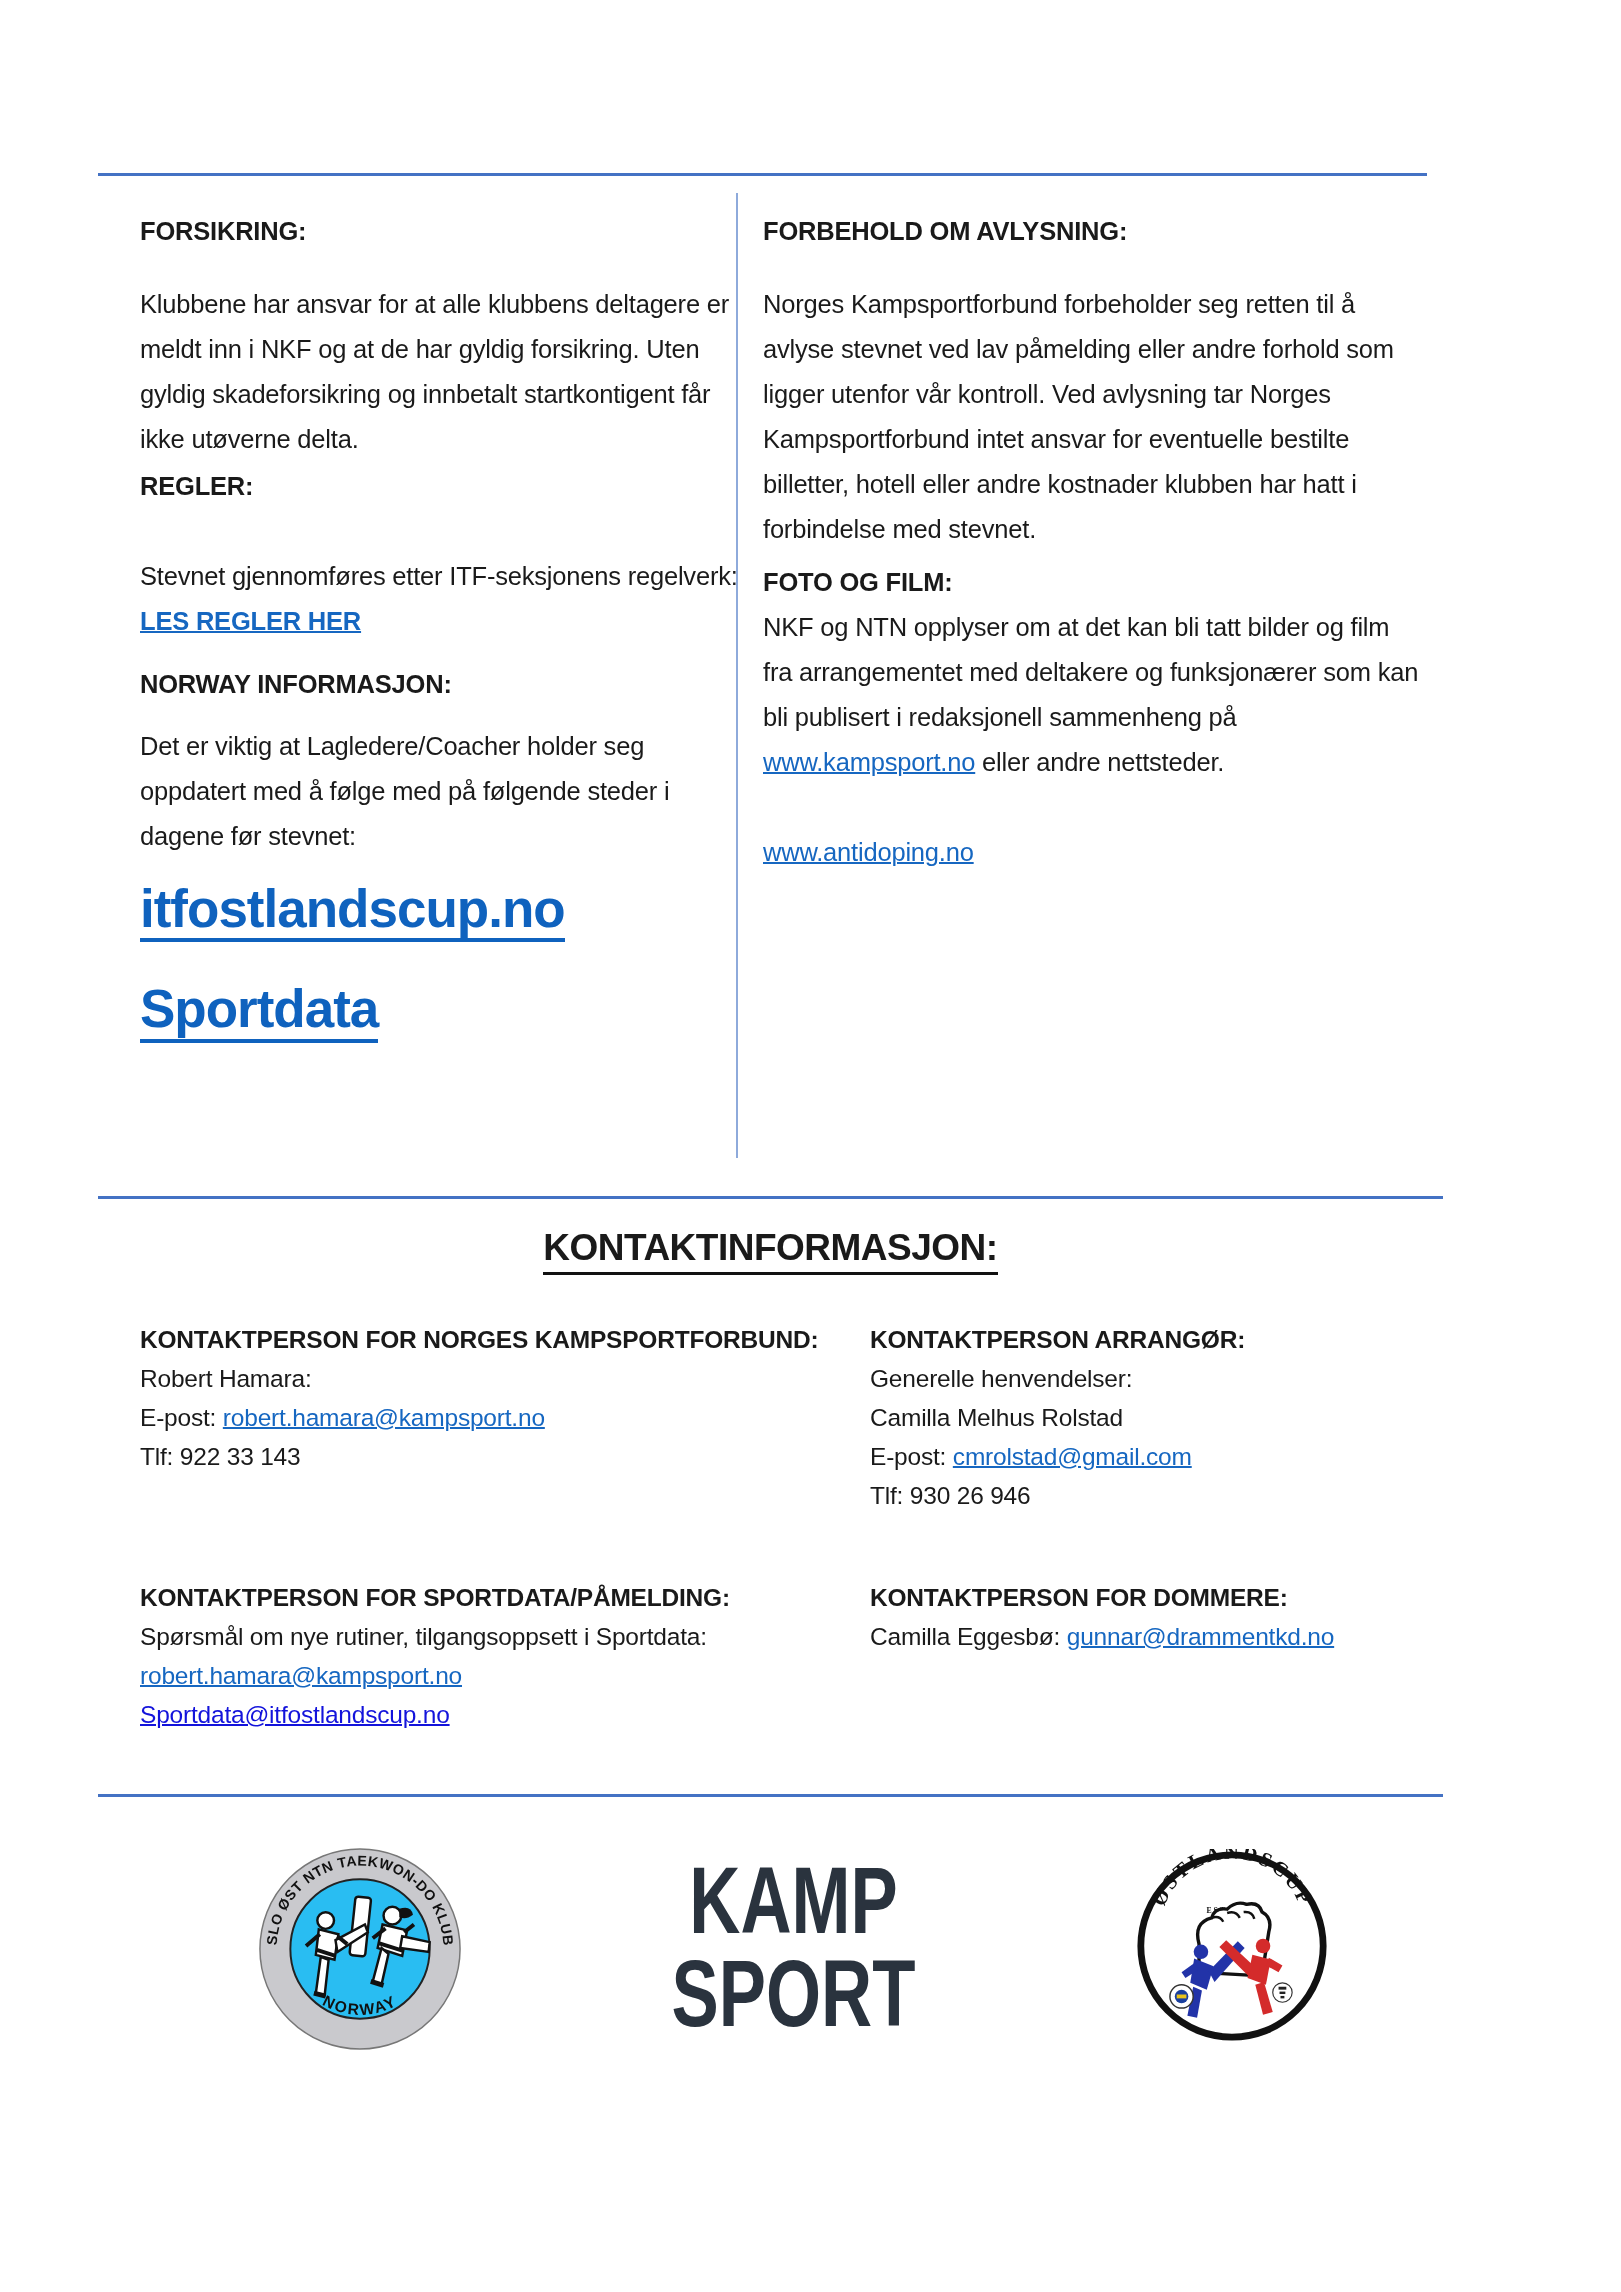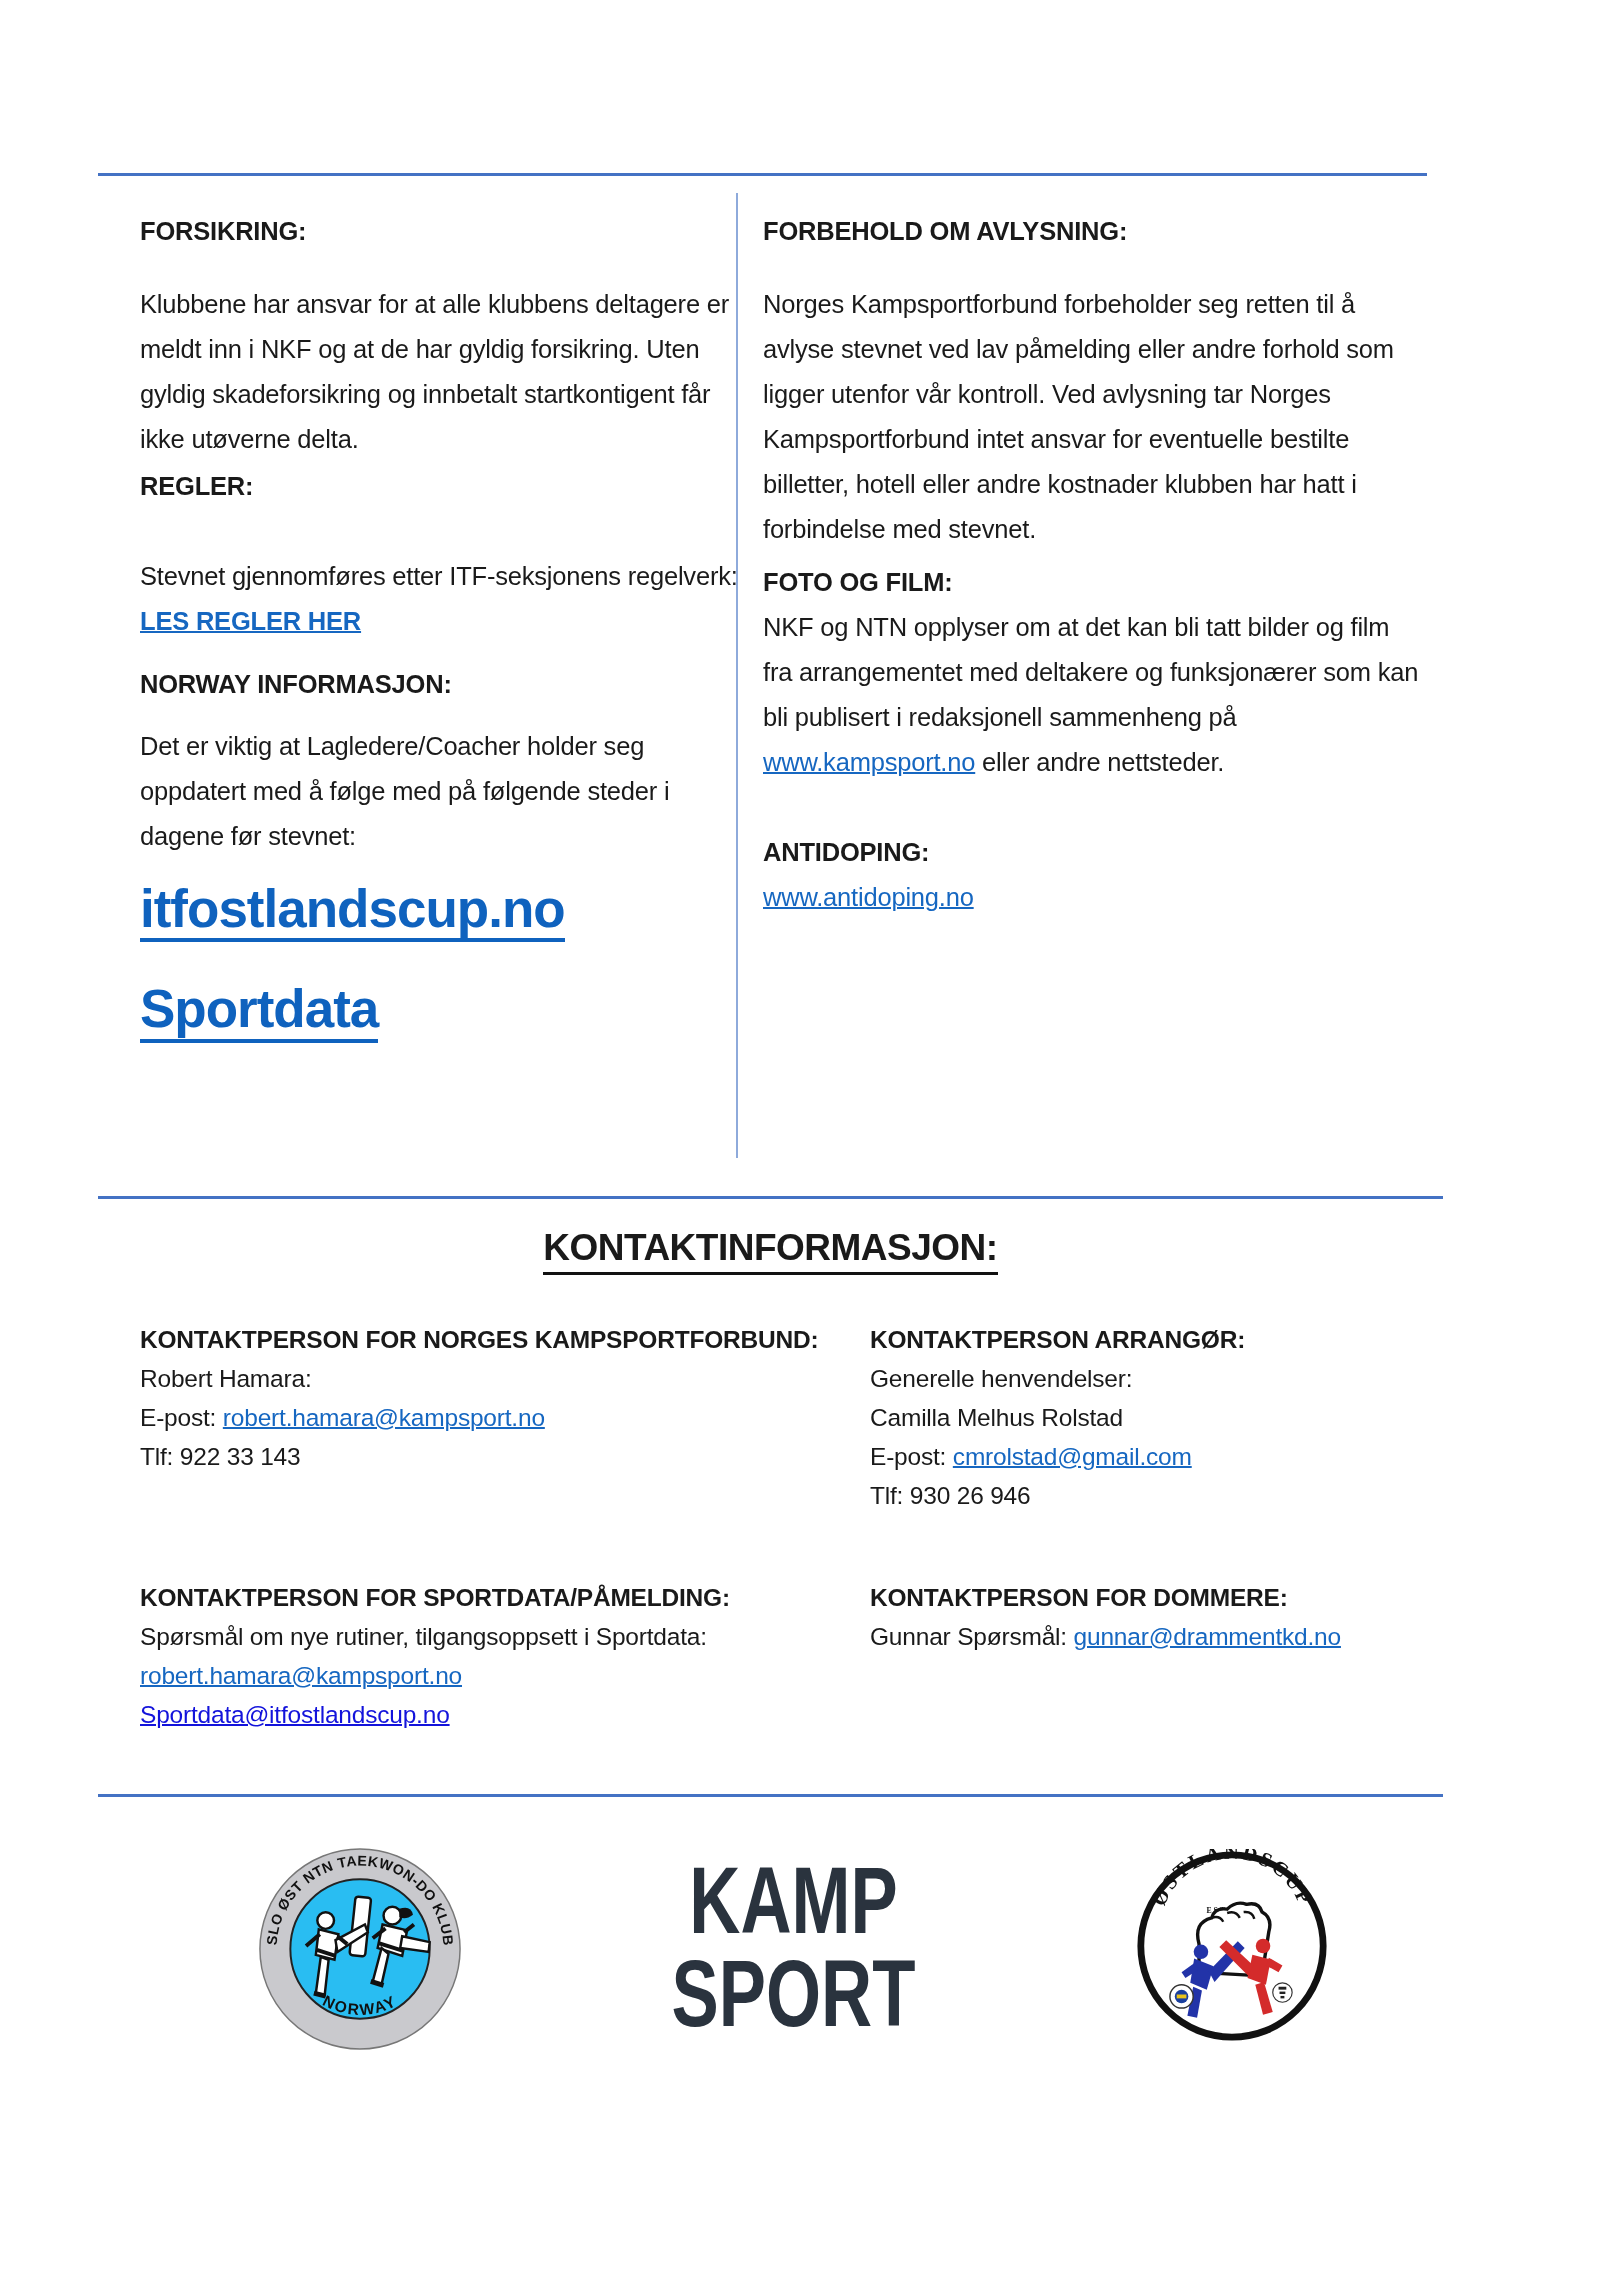--- a/index.html
+++ b/index.html
@@ -93,21 +93,20 @@
     <div class="biglink-row2">
       <a class="biglink">Sportdata</a>
     </div>
   </div>
 
   <div class="col right">
     <div class="heading mb-md">FORBEHOLD OM AVLYSNING:</div>
     <p class="para mb-xs">Norges Kampsportforbund forbeholder seg retten til å avlyse stevnet ved lav påmelding eller andre forhold som ligger utenfor vår kontroll. Ved avlysning tar Norges Kampsportforbund intet ansvar for eventuelle bestilte billetter, hotell eller andre kostnader klubben har hatt i forbindelse med stevnet.</p>
     <div class="heading">FOTO OG FILM:</div>
     <p class="para mb-lg"><span>NKF og NTN opplyser om at det kan bli tatt bilder og film fra arrangementet med deltakere og funksjonærer som kan bli publisert i redaksjonell sammenheng på </span><a class="link">www.kampsport.no</a><span> eller andre nettsteder.</span></p>
-    <div class="heading">ANTIDOPING:</div>
     <p class="para"><a class="link">www.antidoping.no</a></p>
   </div>
 
   <div class="hr mid"></div>
 
   <div class="contact-title-wrap">
     <span class="contact-title">KONTAKTINFORMASJON:</span>
   </div>
 
   <div class="contact-block cb-nkf">
@@ -127,21 +126,21 @@
 
   <div class="contact-block cb-spd">
     <div class="cb-h">KONTAKTPERSON FOR SPORTDATA/PÅMELDING:</div>
     <div>Spørsmål om nye rutiner, tilgangsoppsett i Sportdata:</div>
     <div><a class="link">robert.hamara@kampsport.no</a></div>
     <div><a class="link pure">Sportdata@itfostlandscup.no</a></div>
   </div>
 
   <div class="contact-block cb-dom">
     <div class="cb-h">KONTAKTPERSON FOR DOMMERE:</div>
-    <div><span>Gunnar Spørsmål: </span><a class="link">gunnar@drammentkd.no</a></div>
+    <div><span>Camilla Eggesbø: </span><a class="link">gunnar@drammentkd.no</a></div>
   </div>
 
   <div class="hr bottom"></div>
 
   <div class="logo logo-oslo">
     <svg width="206" height="206" viewBox="0 0 210 210">
       <circle cx="105" cy="105" r="102" fill="var(--oslo-ring-grey)" stroke="#777" stroke-width="1.5"></circle>
       <circle cx="105" cy="105" r="71" fill="var(--oslo-blue)" stroke="#222" stroke-width="2"></circle>
       <defs>
         <path id="osloArcTop" d="M 20,105 A 85,85 0 1 1 190,105" fill="none"></path>

